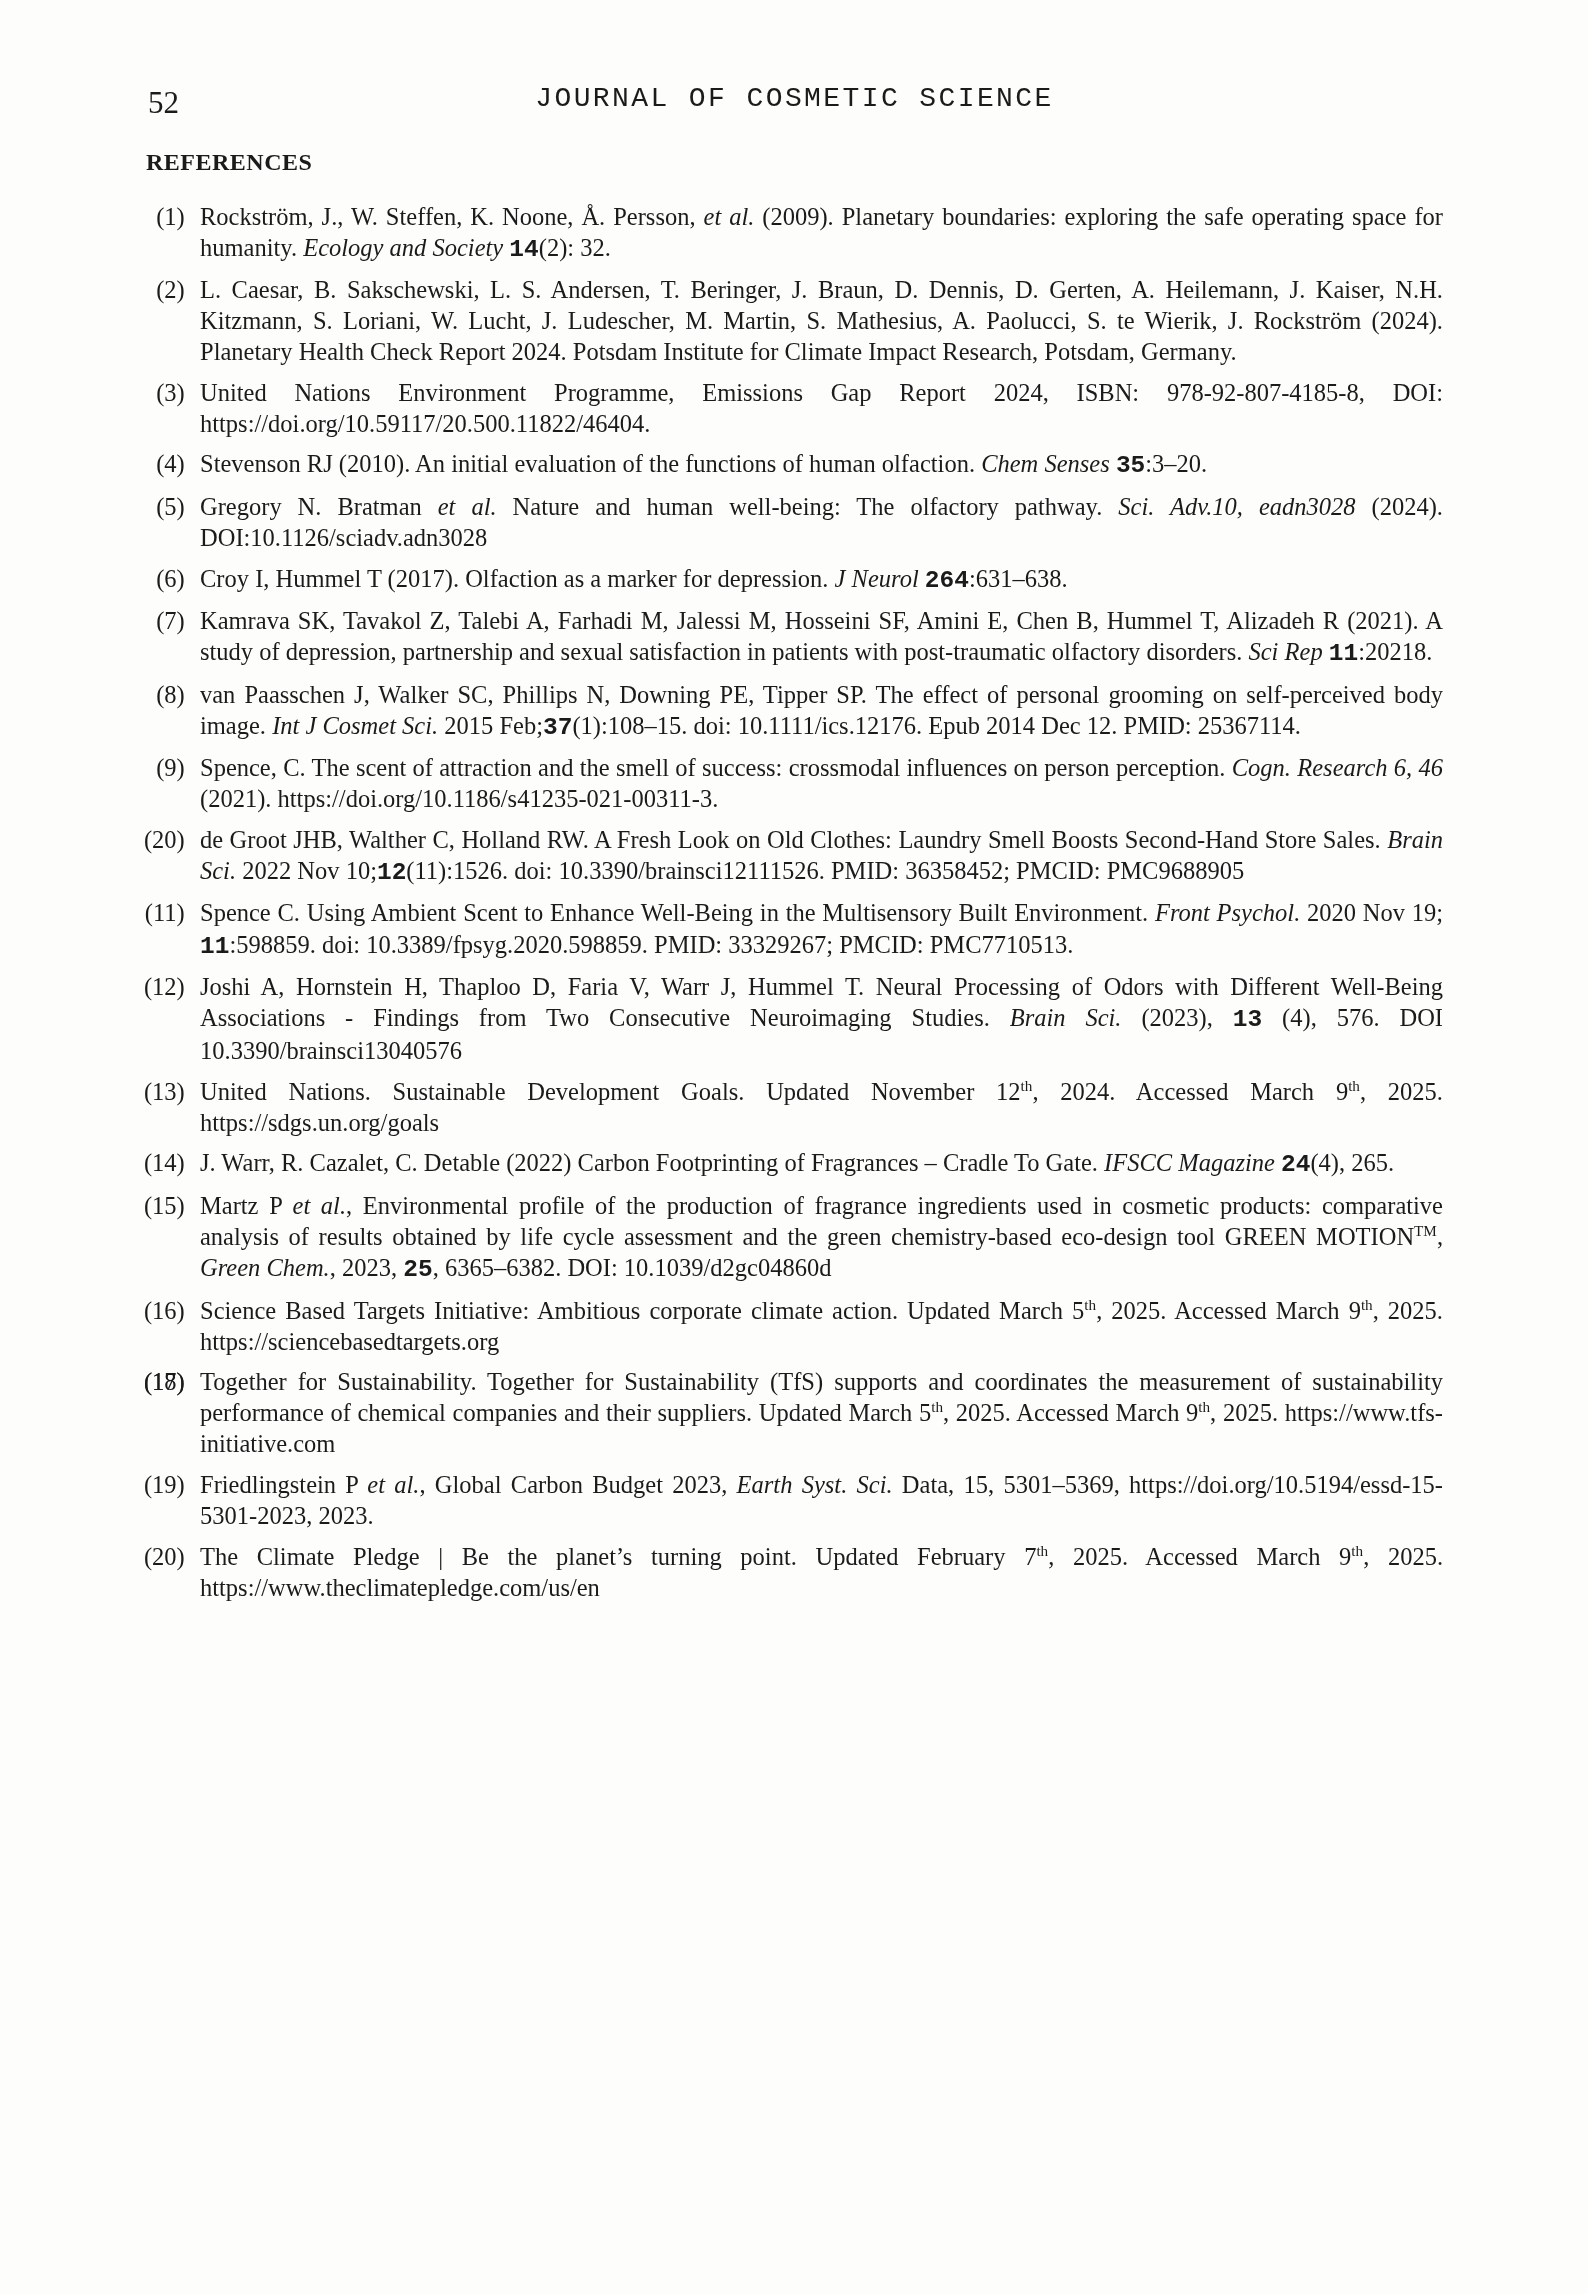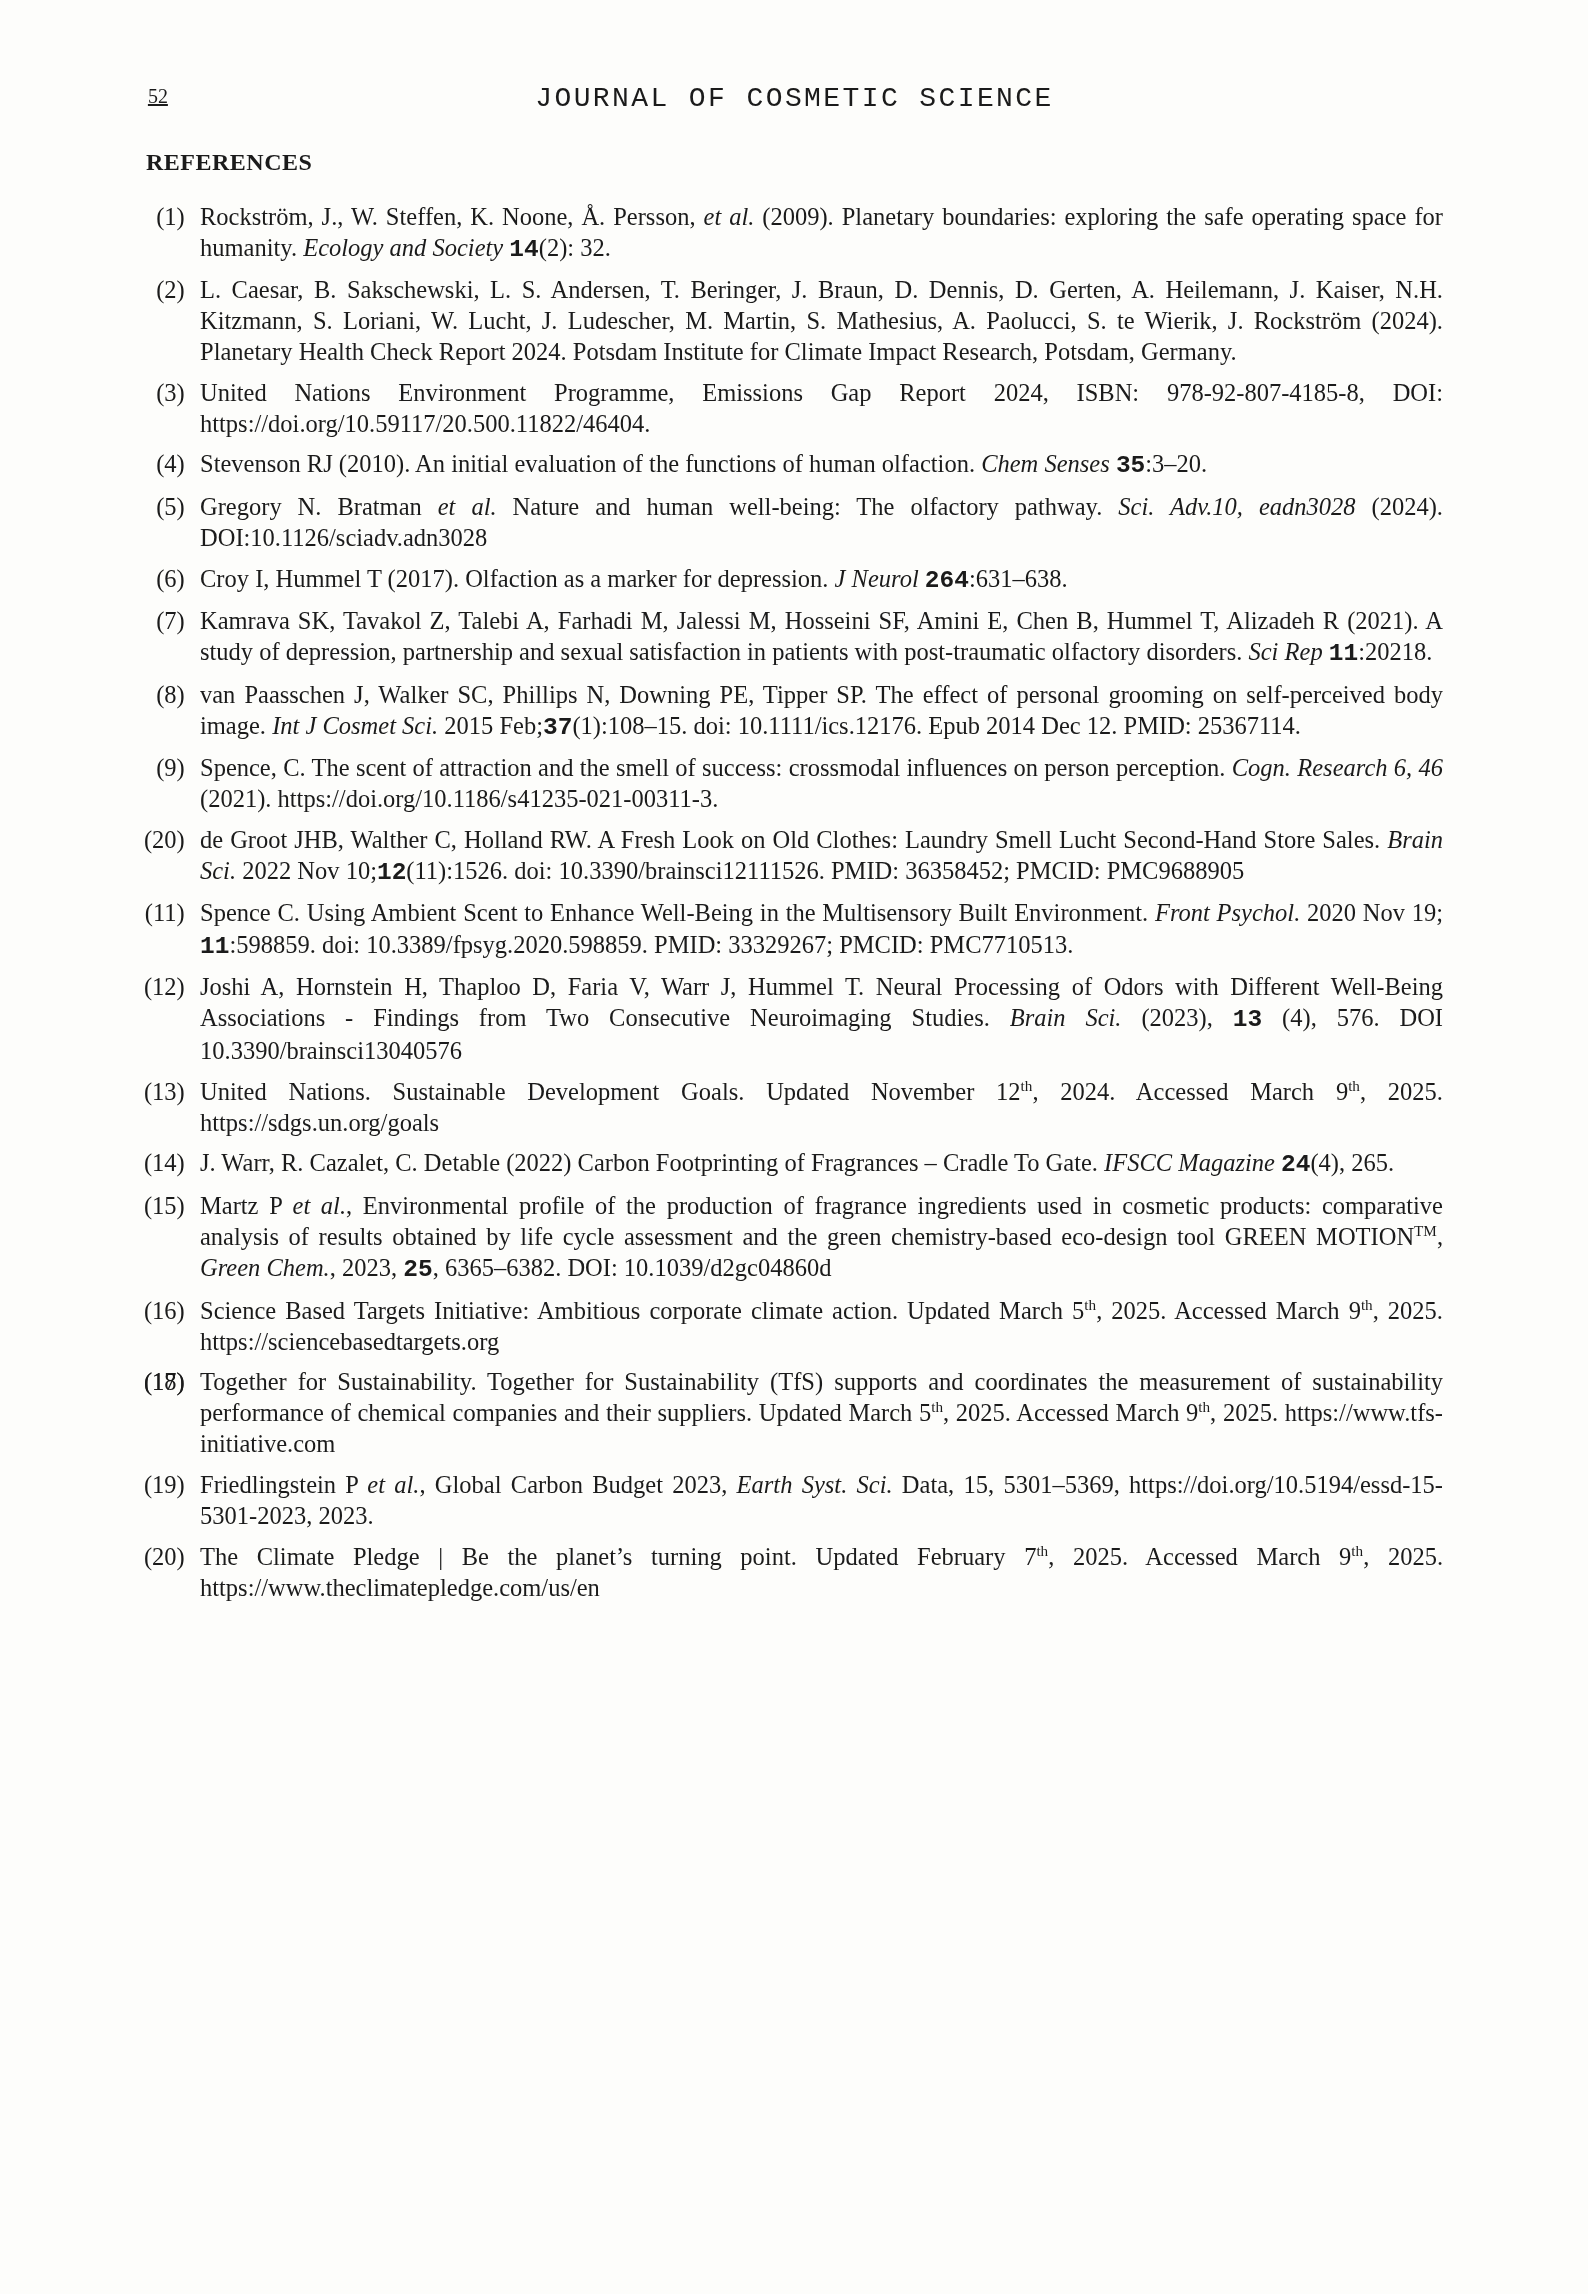--- a/index.html
+++ b/index.html
@@ -9,21 +9,21 @@
     width: 1589px;
     height: 2295px;
     margin: 0 auto;
     background: #fdfdfb;
     color: #1b1b1b;
     padding: 83px 146px 94px 146px;
     position: relative;
     overflow: hidden;
   }
   .page-header { position: relative; height: 38px; margin-bottom: 28px; }
-  .page-number { position: absolute; left: 1.9px; top: 1.9px; font-size: 20px; text-decoration: underline; }
+  .page-number { position: absolute; left: 1.9px; top: 1.9px; font-size: 31px; }
   .journal-title { text-align: center; font-size: 28px; letter-spacing: 2.4px; font-family: Liberation Mono, monospace; }
   .section-heading {
     font-weight: bold;
     font-size: 24px;
     letter-spacing: 0.5px;
     margin: 0 0 24.5px 0;
   }
   .references {
     list-style: none;
     margin: 0;
@@ -60,21 +60,21 @@
   <ol class="references" id="ref-list">
       <li class="ref-item"><span class="ref-label">(1)</span><span class="ref-text"><span>Rockström, J., W. Steffen, K. Noone, Å. Persson, </span><i>et al.</i><span> (2009). Planetary boundaries: exploring the safe operating space for humanity. </span><i>Ecology and Society</i><span> </span><b>14</b><span>(2): 32.</span></span></li>
       <li class="ref-item"><span class="ref-label">(2)</span><span class="ref-text"><span>L. Caesar, B. Sakschewski, L. S. Andersen, T. Beringer, J. Braun, D. Dennis, D. Gerten, A. Heilemann, J. Kaiser, N.H. Kitzmann, S. Loriani, W. Lucht, J. Ludescher, M. Martin, S. Mathesius, A. Paolucci, S. te Wierik, J. Rockström (2024). Planetary Health Check Report 2024. Potsdam Institute for Climate Impact Research, Potsdam, Germany.</span></span></li>
       <li class="ref-item"><span class="ref-label">(3)</span><span class="ref-text"><span>United Nations Environment Programme, Emissions Gap Report 2024, ISBN: 978-92-807-4185-8, DOI: https://doi.org/10.59117/20.500.11822/46404.</span></span></li>
       <li class="ref-item"><span class="ref-label">(4)</span><span class="ref-text"><span>Stevenson RJ (2010). An initial evaluation of the functions of human olfaction. </span><i>Chem Senses</i><span> </span><b>35</b><span>:3–20.</span></span></li>
       <li class="ref-item"><span class="ref-label">(5)</span><span class="ref-text"><span>Gregory N. Bratman </span><i>et al.</i><span> Nature and human well-being: The olfactory pathway. </span><i>Sci. Adv.10, eadn3028</i><span> (2024). DOI:10.1126/sciadv.adn3028</span></span></li>
       <li class="ref-item"><span class="ref-label">(6)</span><span class="ref-text"><span>Croy I, Hummel T (2017). Olfaction as a marker for depression. </span><i>J Neurol</i><span> </span><b>264</b><span>:631–638.</span></span></li>
       <li class="ref-item"><span class="ref-label">(7)</span><span class="ref-text"><span>Kamrava SK, Tavakol Z, Talebi A, Farhadi M, Jalessi M, Hosseini SF, Amini E, Chen B, Hummel T, Alizadeh R (2021). A study of depression, partnership and sexual satisfaction in patients with post-traumatic olfactory disorders. </span><i>Sci Rep</i><span> </span><b>11</b><span>:20218.</span></span></li>
       <li class="ref-item"><span class="ref-label">(8)</span><span class="ref-text"><span>van Paasschen J, Walker SC, Phillips N, Downing PE, Tipper SP. The effect of personal grooming on self-perceived body image. </span><i>Int J Cosmet Sci.</i><span> 2015 Feb;</span><b>37</b><span>(1):108–15. doi: 10.1111/ics.12176. Epub 2014 Dec 12. PMID: 25367114.</span></span></li>
       <li class="ref-item"><span class="ref-label">(9)</span><span class="ref-text"><span>Spence, C. The scent of attraction and the smell of success: crossmodal influences on person perception. </span><i>Cogn. Research 6, 46</i><span> (2021). https://doi.org/10.1186/s41235-021-00311-3.</span></span></li>
-      <li class="ref-item"><span class="ref-label">(20)</span><span class="ref-text"><span>de Groot JHB, Walther C, Holland RW. A Fresh Look on Old Clothes: Laundry Smell Lucht Second-Hand Store Sales. </span><i>Brain Sci.</i><span> 2022 Nov 10;</span><b>12</b><span>(11):1526. doi: 10.3390/brainsci12111526. PMID: 36358452; PMCID: PMC9688905</span></span></li>
+      <li class="ref-item"><span class="ref-label">(20)</span><span class="ref-text"><span>de Groot JHB, Walther C, Holland RW. A Fresh Look on Old Clothes: Laundry Smell Boosts Second-Hand Store Sales. </span><i>Brain Sci.</i><span> 2022 Nov 10;</span><b>12</b><span>(11):1526. doi: 10.3390/brainsci12111526. PMID: 36358452; PMCID: PMC9688905</span></span></li>
       <li class="ref-item"><span class="ref-label">(11)</span><span class="ref-text"><span>Spence C. Using Ambient Scent to Enhance Well-Being in the Multisensory Built Environment. </span><i>Front Psychol.</i><span> 2020 Nov 19; </span><b>11</b><span>:598859. doi: 10.3389/fpsyg.2020.598859. PMID: 33329267; PMCID: PMC7710513.</span></span></li>
       <li class="ref-item"><span class="ref-label">(12)</span><span class="ref-text"><span>Joshi A, Hornstein H, Thaploo D, Faria V, Warr J, Hummel T. Neural Processing of Odors with Different Well-Being Associations - Findings from Two Consecutive Neuroimaging Studies. </span><i>Brain Sci.</i><span> (2023), </span><b>13</b><span> (4), 576. DOI 10.3390/brainsci13040576</span></span></li>
       <li class="ref-item"><span class="ref-label">(13)</span><span class="ref-text"><span>United Nations. Sustainable Development Goals. Updated November 12</span><sup>th</sup><span>, 2024. Accessed March 9</span><sup>th</sup><span>, 2025. https://sdgs.un.org/goals</span></span></li>
       <li class="ref-item"><span class="ref-label">(14)</span><span class="ref-text"><span>J. Warr, R. Cazalet, C. Detable (2022) Carbon Footprinting of Fragrances – Cradle To Gate. </span><i>IFSCC Magazine</i><span> </span><b>24</b><span>(4), 265.</span></span></li>
       <li class="ref-item"><span class="ref-label">(15)</span><span class="ref-text"><span>Martz P </span><i>et al.</i><span>, Environmental profile of the production of fragrance ingredients used in cosmetic products: comparative analysis of results obtained by life cycle assessment and the green chemistry-based eco-design tool GREEN MOTION</span><sup>TM</sup><span>, </span><i>Green Chem.</i><span>, 2023, </span><b>25</b><span>, 6365–6382. DOI: 10.1039/d2gc04860d</span></span></li>
       <li class="ref-item"><span class="ref-label">(16)</span><span class="ref-text"><span>Science Based Targets Initiative: Ambitious corporate climate action. Updated March 5</span><sup>th</sup><span>, 2025. Accessed March 9</span><sup>th</sup><span>, 2025. https://sciencebasedtargets.org</span></span></li>
       <li class="ref-item"><span class="ref-label">(17)</span></li>
       <li class="ref-item"><span class="ref-label">(18)</span><span class="ref-text"><span>Together for Sustainability. Together for Sustainability (TfS) supports and coordinates the measurement of sustainability performance of chemical companies and their suppliers. Updated March 5</span><sup>th</sup><span>, 2025. Accessed March 9</span><sup>th</sup><span>, 2025. https://www.tfs-initiative.com</span></span></li>
       <li class="ref-item"><span class="ref-label">(19)</span><span class="ref-text"><span>Friedlingstein P </span><i>et al.</i><span>, Global Carbon Budget 2023, </span><i>Earth Syst. Sci.</i><span> Data, 15, 5301–5369, https://doi.org/10.5194/essd-15-5301-2023, 2023.</span></span></li>
       <li class="ref-item"><span class="ref-label">(20)</span><span class="ref-text"><span>The Climate Pledge | Be the planet’s turning point. Updated February 7</span><sup>th</sup><span>, 2025. Accessed March 9</span><sup>th</sup><span>, 2025. https://www.theclimatepledge.com/us/en</span></span></li>

